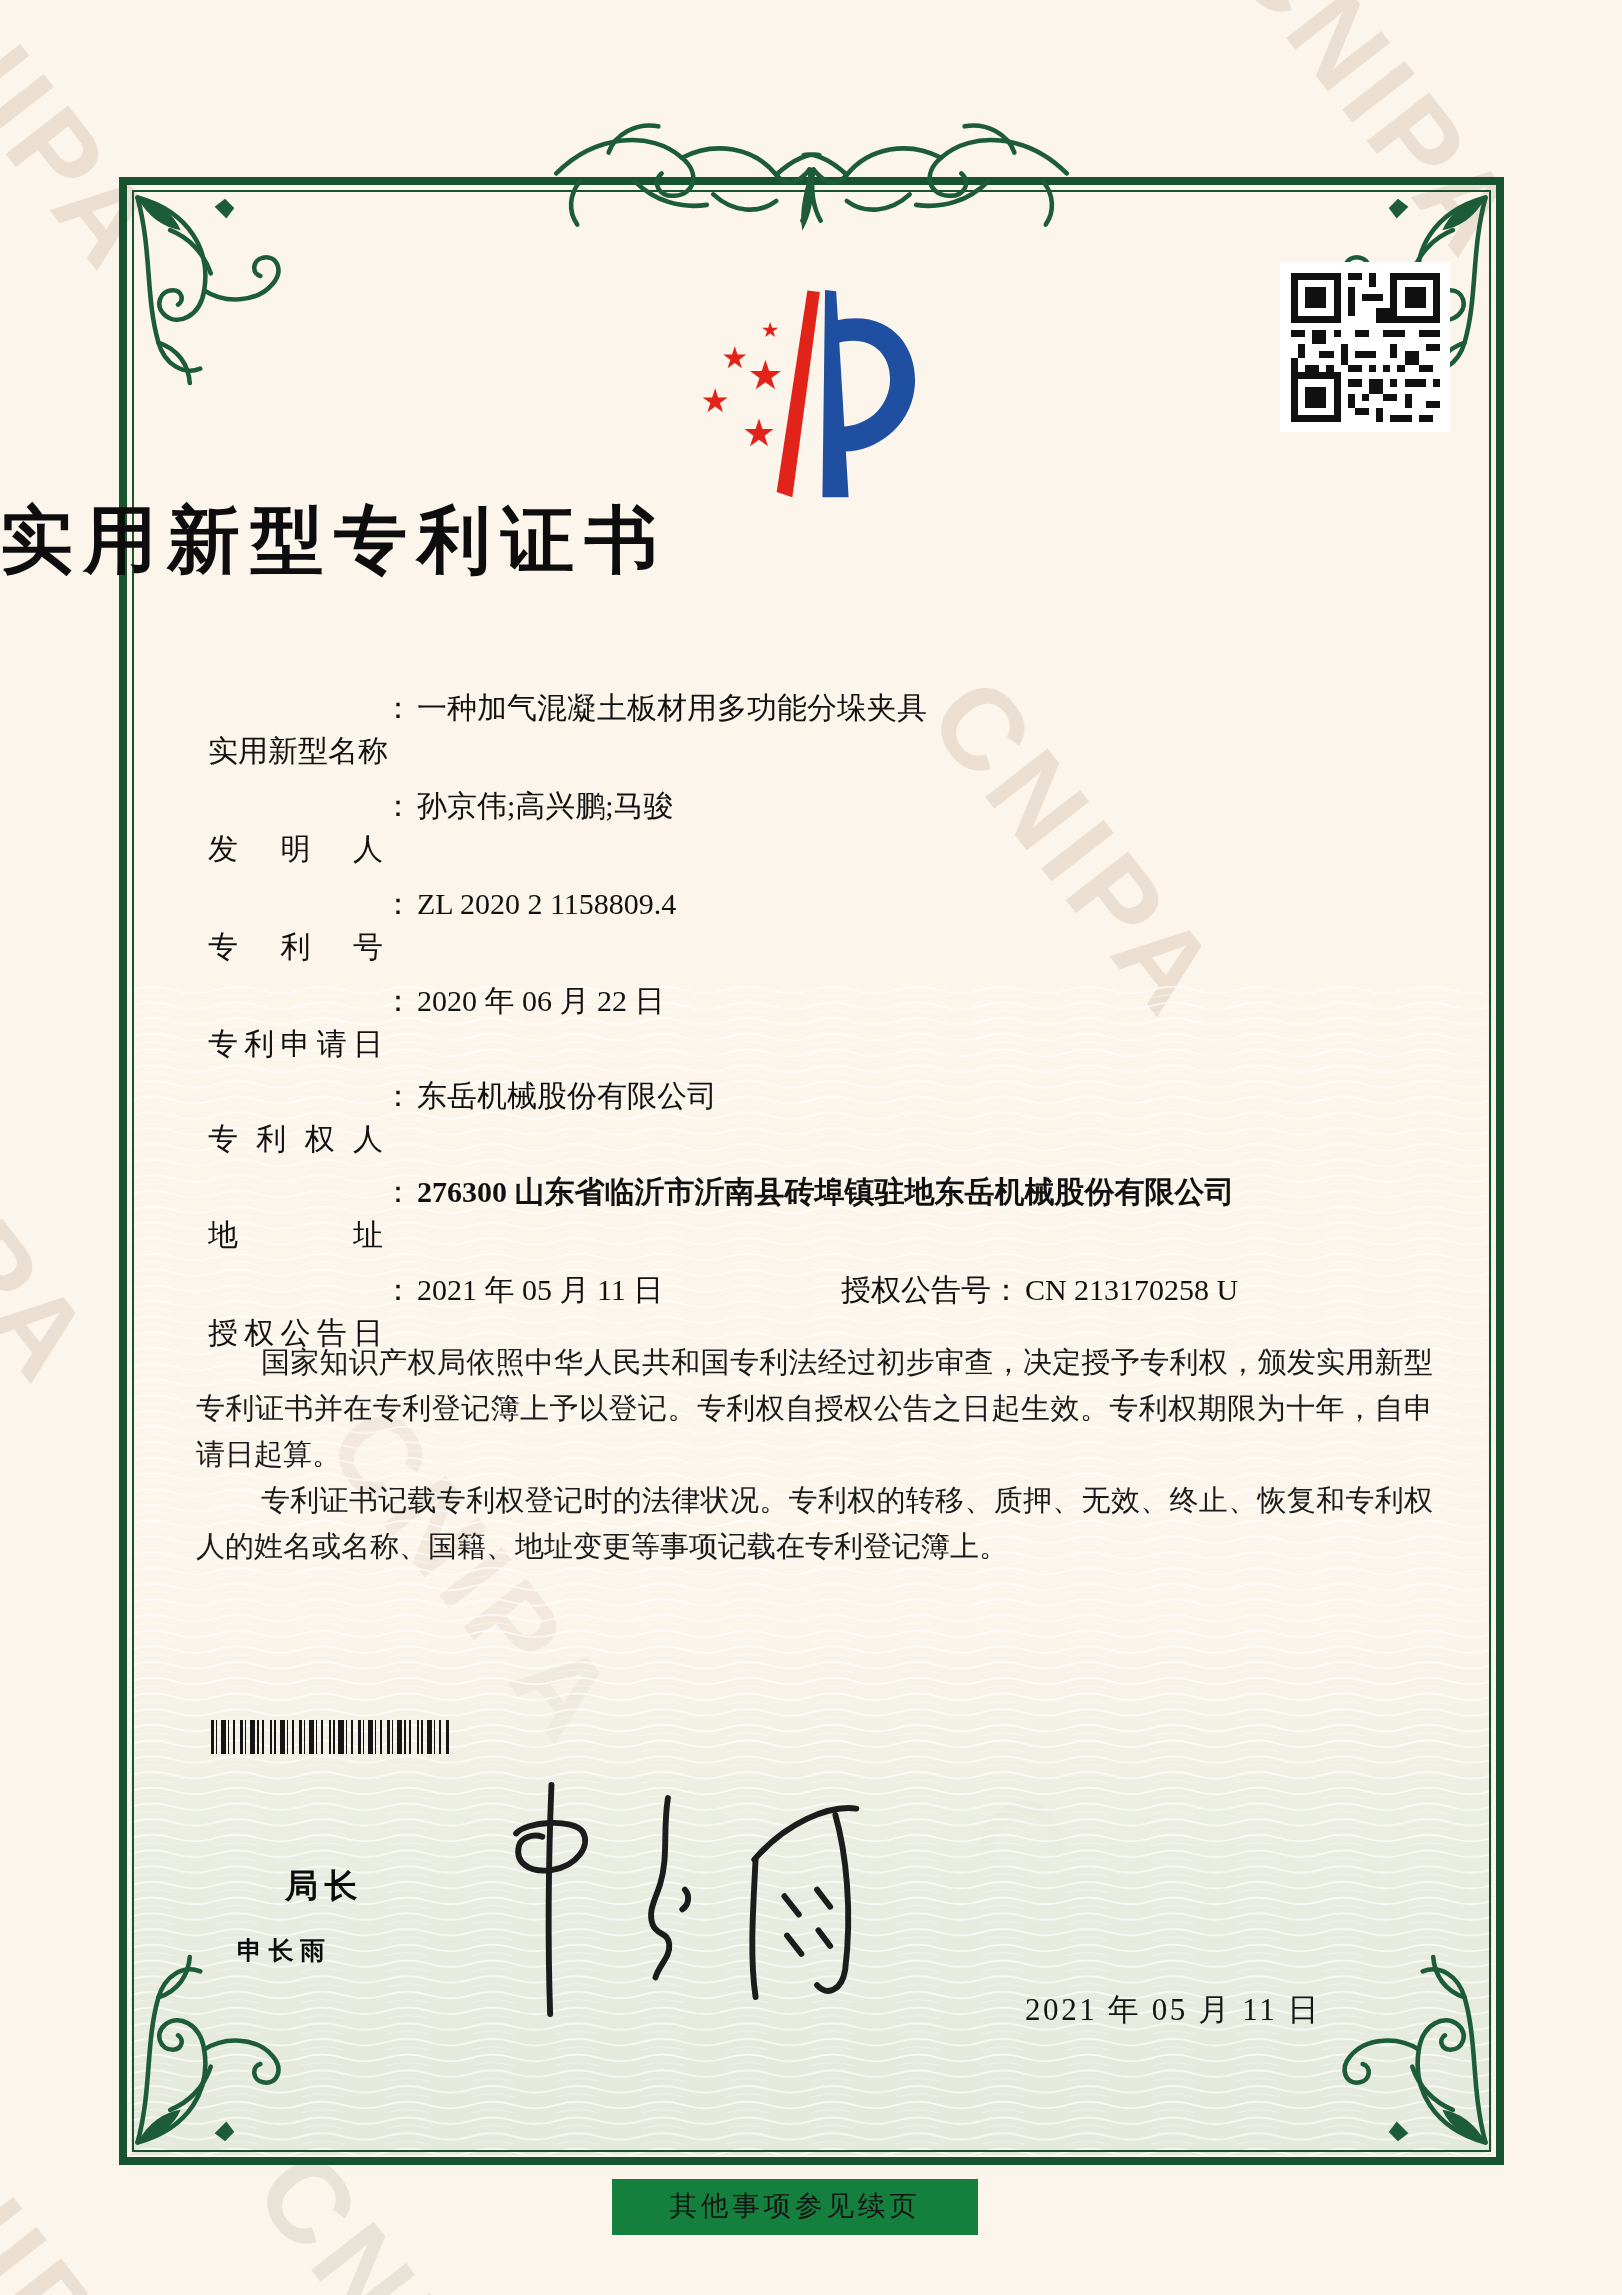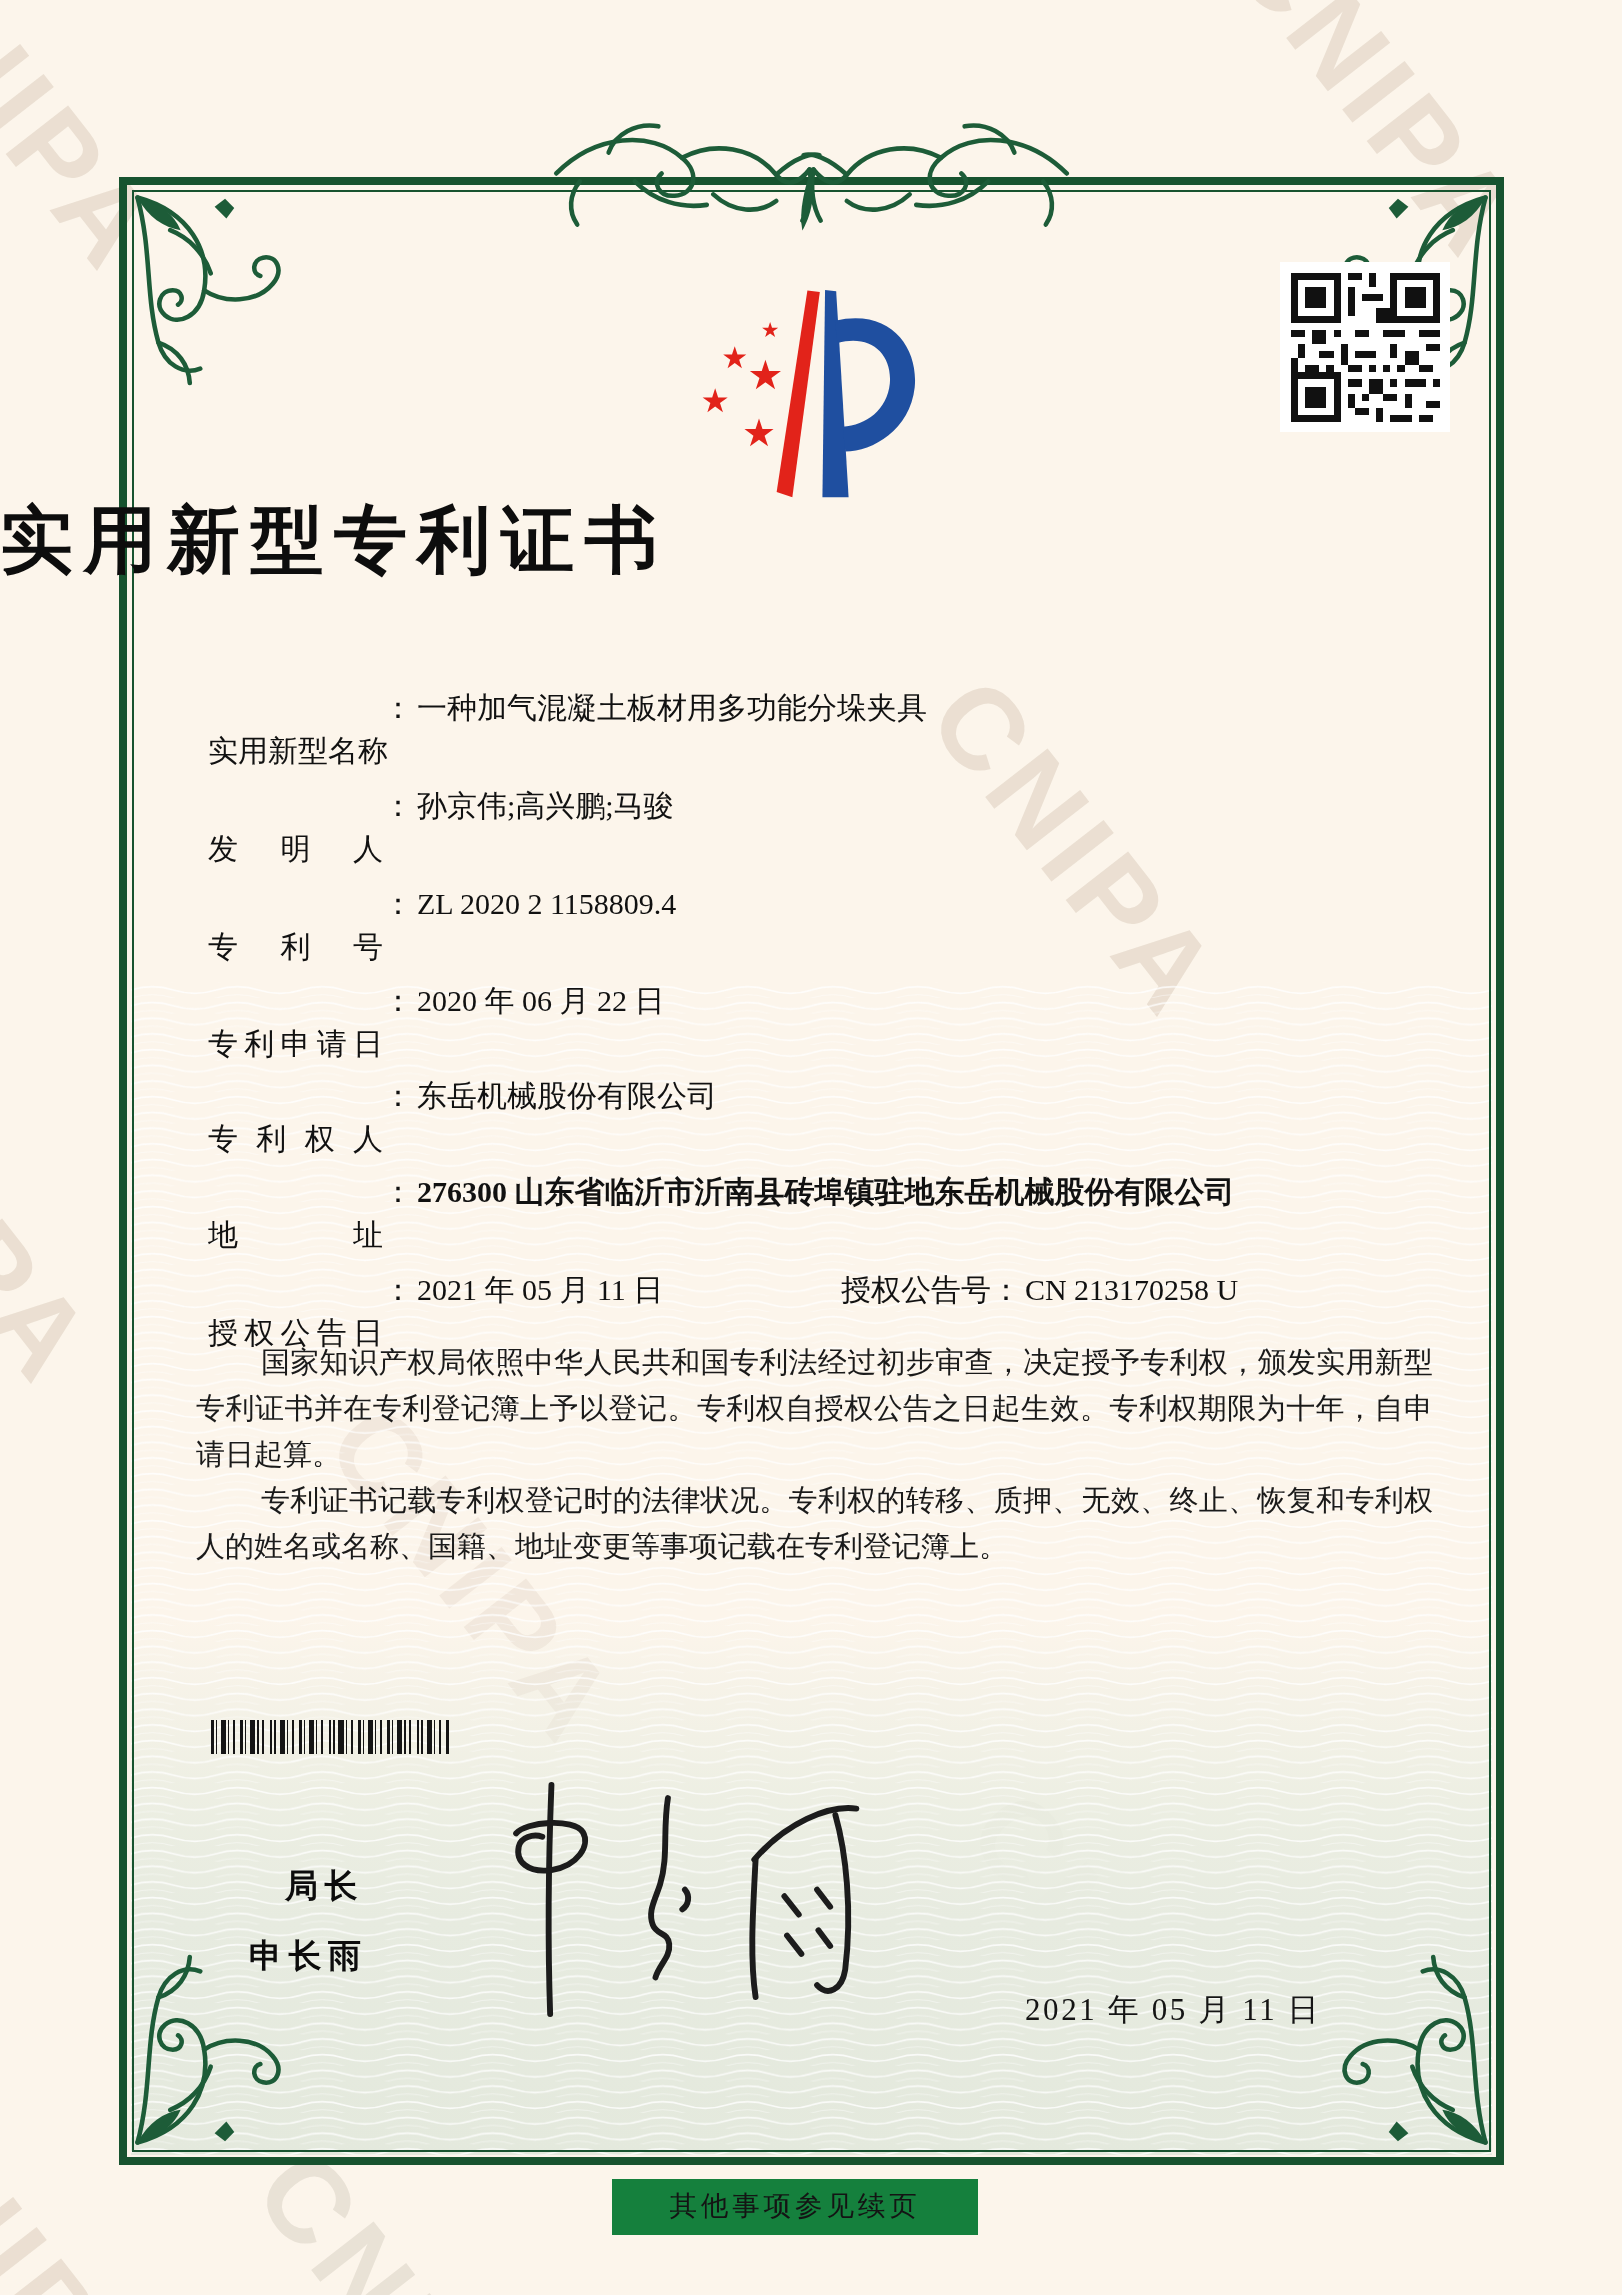--- a/index.html
+++ b/index.html
@@ -121,23 +121,23 @@
       #151515 22px 24px, rgba(0,0,0,0) 24px 29.4px);
   }
 
   
   .director-title{
     position:absolute;left:237px;top:1864px;
     font-family:"Liberation Sans","DejaVu Sans",sans-serif;
     font-weight:700;font-size:33px;letter-spacing:6.5px;color:#0c0c0c;margin-left:48px;
   }
   .director-name{
-    position:absolute;left:249px;top:1934px;
+    position:absolute;left:237px;top:1934px;
     font-family:"Liberation Sans","DejaVu Sans",sans-serif;
-    font-weight:700;font-size:33px;letter-spacing:6.5px;color:#0c0c0c;
+    font-weight:700;font-size:25px;letter-spacing:6.5px;color:#0c0c0c;
   }
   .signature{position:absolute;left:452px;top:1760px;width:458px;height:262px;}
   .issue-date{
     position:absolute;left:1025px;top:1989px;
     font-size:31px;letter-spacing:2.6px;color:#141414;
   }
 
   
   .page-info{
     position:absolute;left:0;top:2099px;width:100%;text-align:center;

